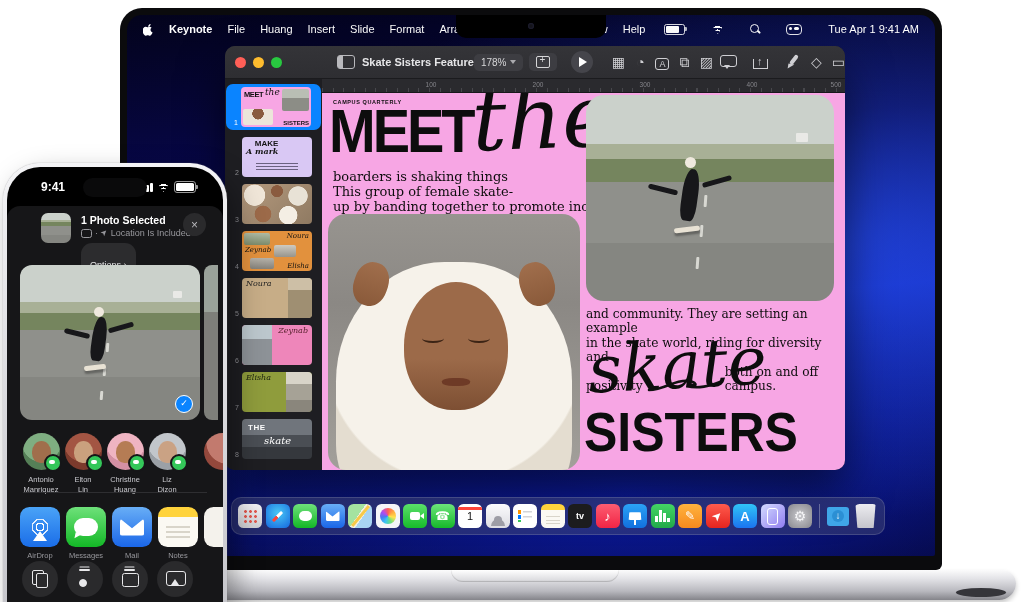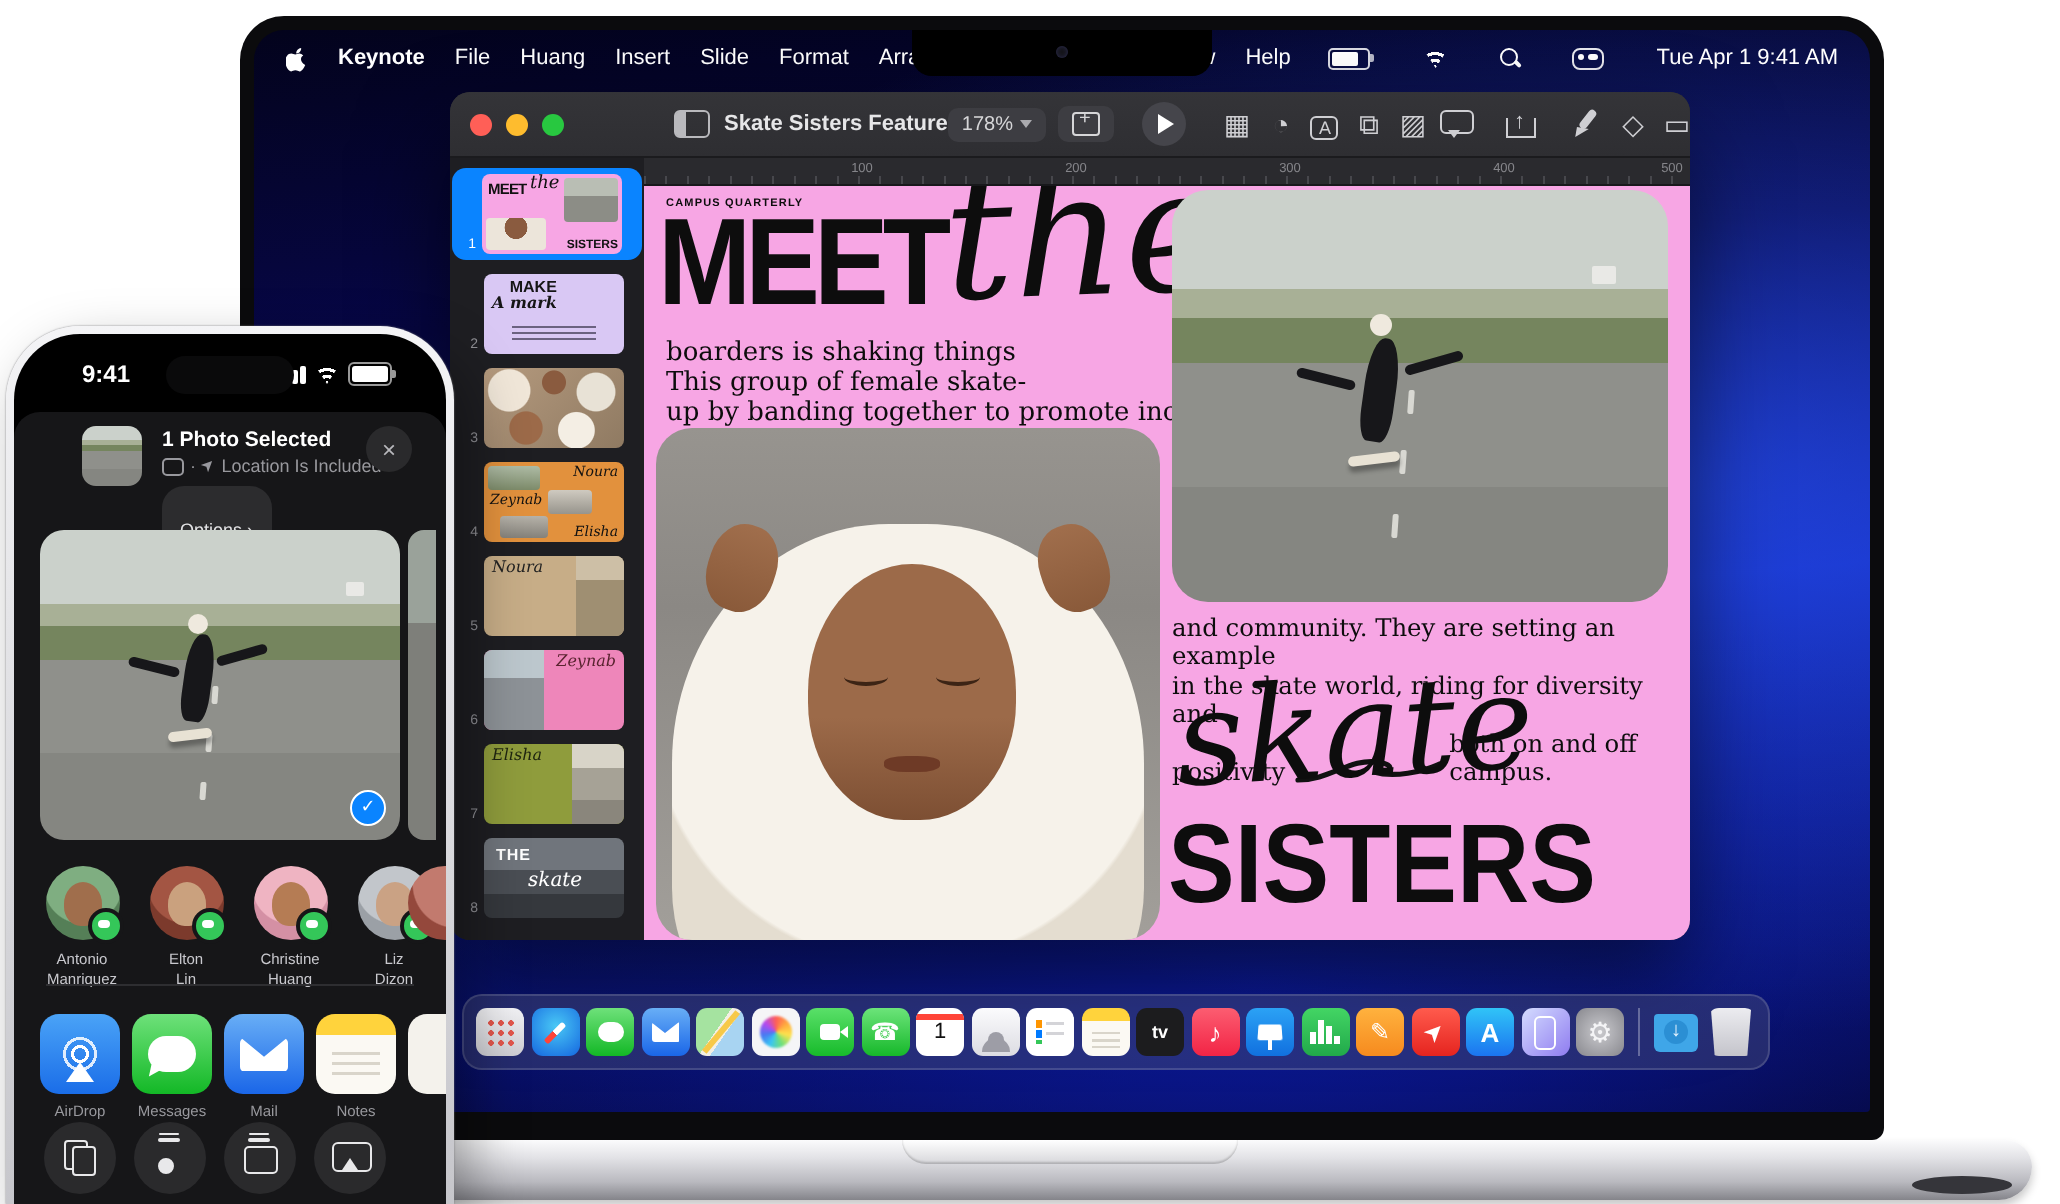--- a/index.html
+++ b/index.html
@@ -243,21 +243,21 @@
   .sh-thumb{position:absolute;left:34px;top:7px;width:30px;height:30px;border-radius:7px;overflow:hidden;}
   .sh-title{position:absolute;left:74px;top:8px;font-size:10.5px;font-weight:700;color:#fff;white-space:nowrap;}
   .sh-sub{position:absolute;left:74px;top:22px;font-size:9px;color:#98989d;display:flex;align-items:center;gap:3px;white-space:nowrap;}
   .sub-bubble{width:9px;height:7px;border:1px solid #98989d;border-radius:2.5px;}
   .sub-arrow{display:inline-block;transform:rotate(-45deg);font-size:8px;line-height:1;}
   .sh-options{position:absolute;left:74px;top:37px;background:#2c2c2e;border-radius:11px;padding:17px 9px;font-size:9px;color:#e4e4e6;}
   .sh-close{position:absolute;right:17px;top:7px;width:23px;height:23px;border-radius:50%;background:#2a2a2c;color:#b8b8bc;font-size:12px;display:flex;align-items:center;justify-content:center;}
   .sh-photo{position:absolute;left:13px;top:59px;width:180px;height:155px;border-radius:12px;overflow:hidden;}
   .sh-next{position:absolute;left:197px;top:59px;width:14px;height:155px;border-radius:8px 0 0 8px;background:linear-gradient(180deg,#9aa29a 0 30%,#7e7f7a 30%);}
   .check{position:absolute;right:7px;bottom:7px;width:16px;height:16px;border-radius:50%;background:#0a84ff;border:1.5px solid #fff;color:#fff;font-size:9px;line-height:14px;text-align:center;}
-  .contacts{position:absolute;left:13px;top:227px;display:flex;gap:10px;}
+  .contacts{position:absolute;left:13px;top:227px;display:flex;gap:0;}
   .contact{width:42px;display:flex;flex-direction:column;align-items:center;}
   .av{width:37px;height:37px;border-radius:50%;position:relative;flex:none;overflow:visible;}
   .av::before{content:"";position:absolute;left:9px;top:8px;width:19px;height:22px;border-radius:50% 50% 44% 44%;}
   .av1{background:radial-gradient(circle at 50% 25%,#7fae81 0 58%,#557f57 60%);}
   .av1::before{background:#a06e4c;}
   .av2{background:radial-gradient(circle at 50% 25%,#a35543 0 58%,#7c3a2c 60%);}
   .av2::before{background:#caa17e;}
   .av3{background:radial-gradient(circle at 50% 25%,#efb4c2 0 58%,#d490a4 60%);}
   .av3::before{background:#b57c54;}
   .av4{background:radial-gradient(circle at 50% 25%,#c2c6cb 0 58%,#9ba0a6 60%);}

